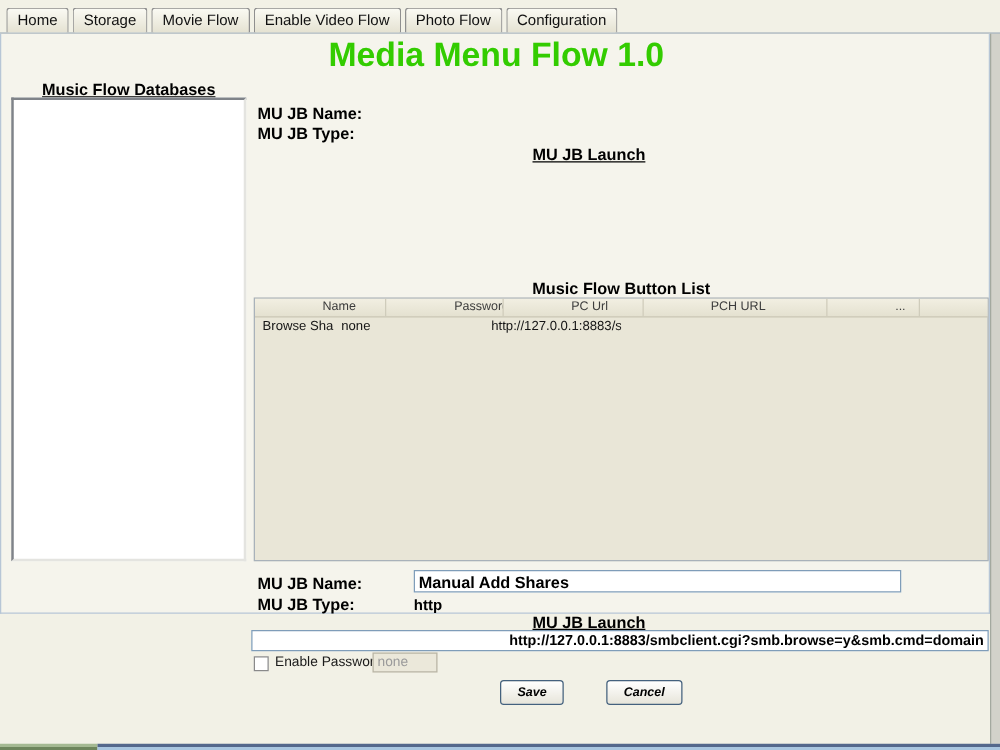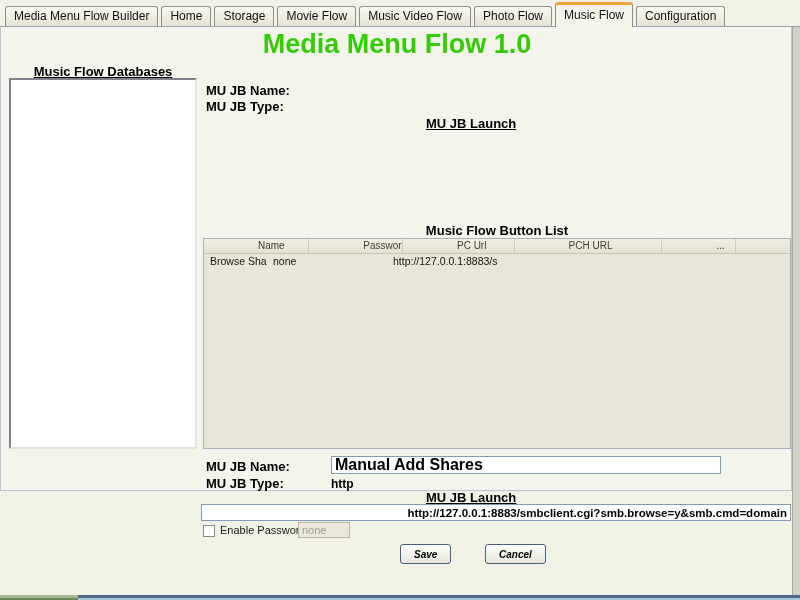--- a/index.html
+++ b/index.html
@@ -105,21 +105,21 @@
     padding-left:6px; overflow:hidden; white-space:nowrap; cursor:default;
   }
   .c0 { width:63px; } .c1 { width:50px; } .c2 { width:70px; }
   .c3 { width:110px; } .c4 { width:28px; } .cf { flex:1; border-right:none; }
 
   
   .txt-input {
     position:absolute;
     border:1px solid #7f9db9; background:#ffffff;
     font-family:"Liberation Sans", sans-serif;
-    font-size:16px; font-weight:bold; color:#000;
+    font-size:13px; font-weight:bold; color:#000;
     padding:0 3px;
   }
   .url-input { font-size:11.5px;text-align:right; }
   .chk {
     position:absolute; left:202px; top:498px;
     width:12px; height:12px;
     border:1px solid #8a8a8a; background:#fff;
     -webkit-appearance:none; appearance:none; cursor:pointer;
   }
   .chk-label { position:absolute; left:219px; top:497px; font-size:11px; color:#1a1a1a; }
@@ -137,27 +137,25 @@
     font-size:10px; font-weight:bold; color:#000;
     padding:0 13px; cursor:pointer; line-height:17px;font-style:italic;
   }
   .btn-save { left:399px; }
   .btn-cancel { left:484px; }
 </style>
 </head>
 <body>
 
 <div class="tabbar">
-  <div class="tab">Media Menu Flow Builder</div>
   <div class="tab">Home</div>
   <div class="tab">Storage</div>
   <div class="tab">Movie Flow</div>
-  <div class="tab">Music Video Flow</div>
+  <div class="tab">Enable Video Flow</div>
   <div class="tab">Photo Flow</div>
-  <div class="tab selected">Music Flow</div>
   <div class="tab">Configuration</div>
 </div>
 
 <div class="content">
 
   <div class="page-title" id="title-el" style="color: rgb(51, 204, 0);">Media Menu Flow 1.0</div>
 
   <div class="left-heading">Music Flow Databases</div>
   <div class="listbox"></div>
 

